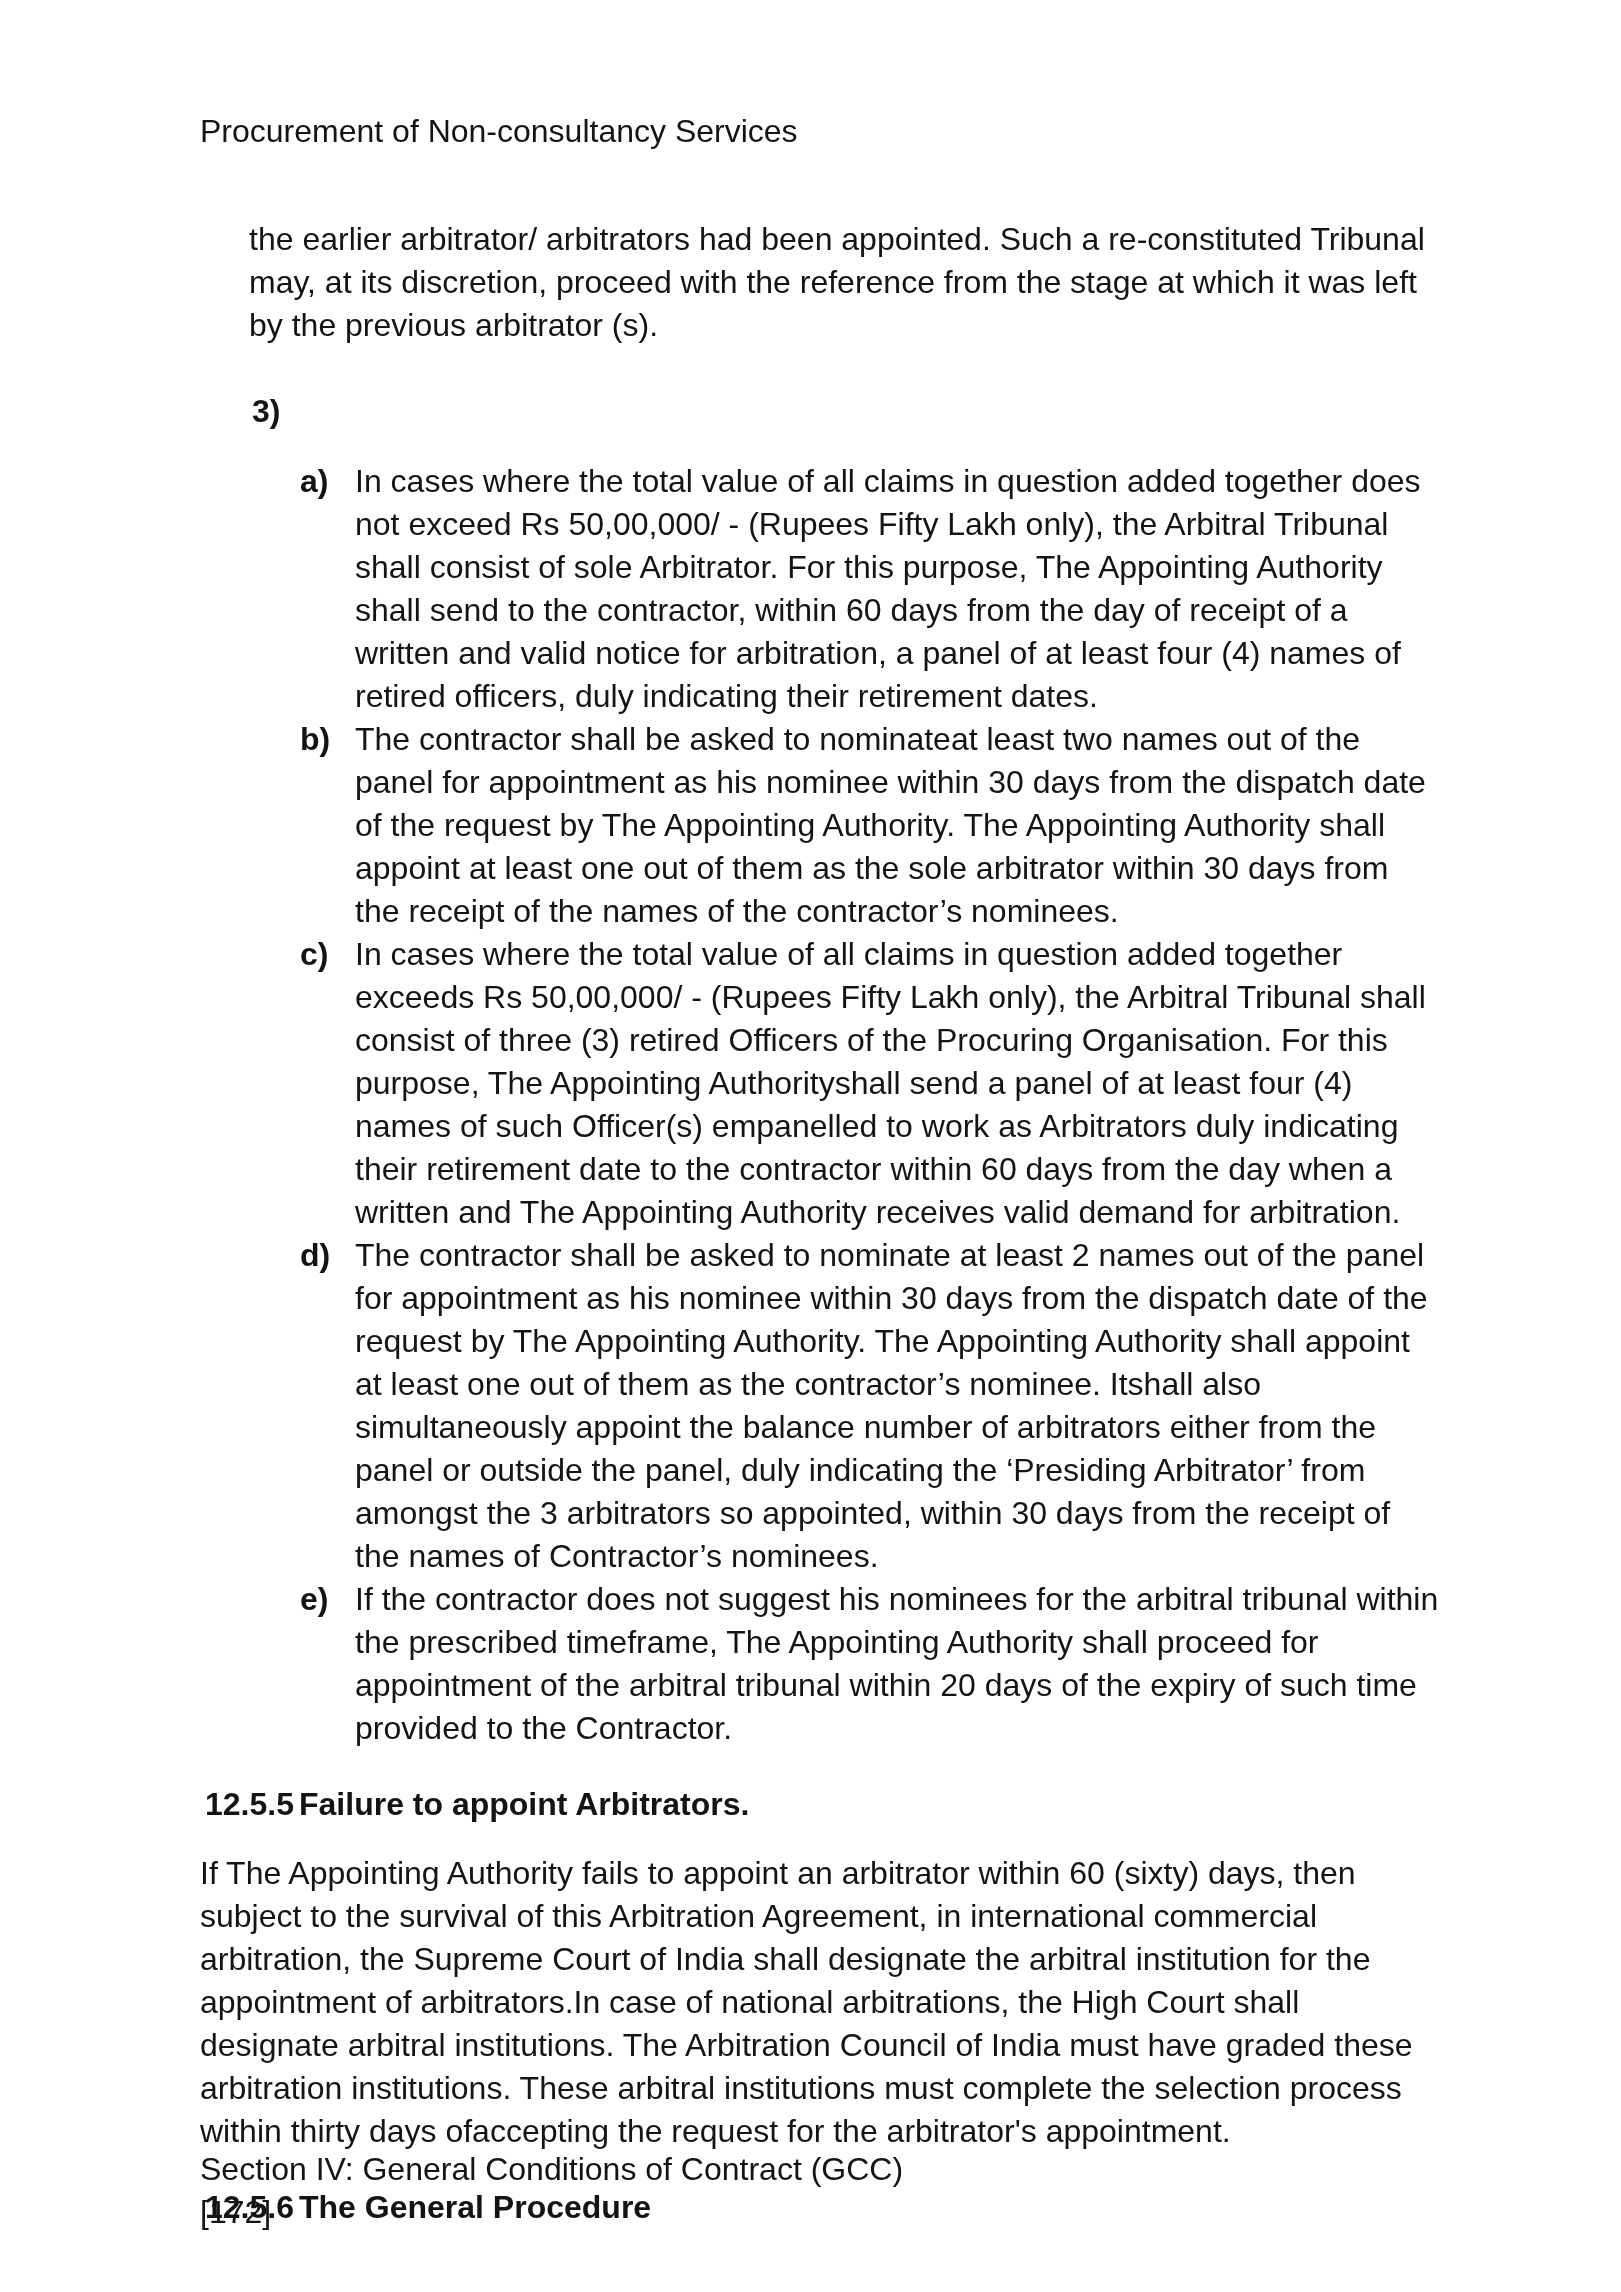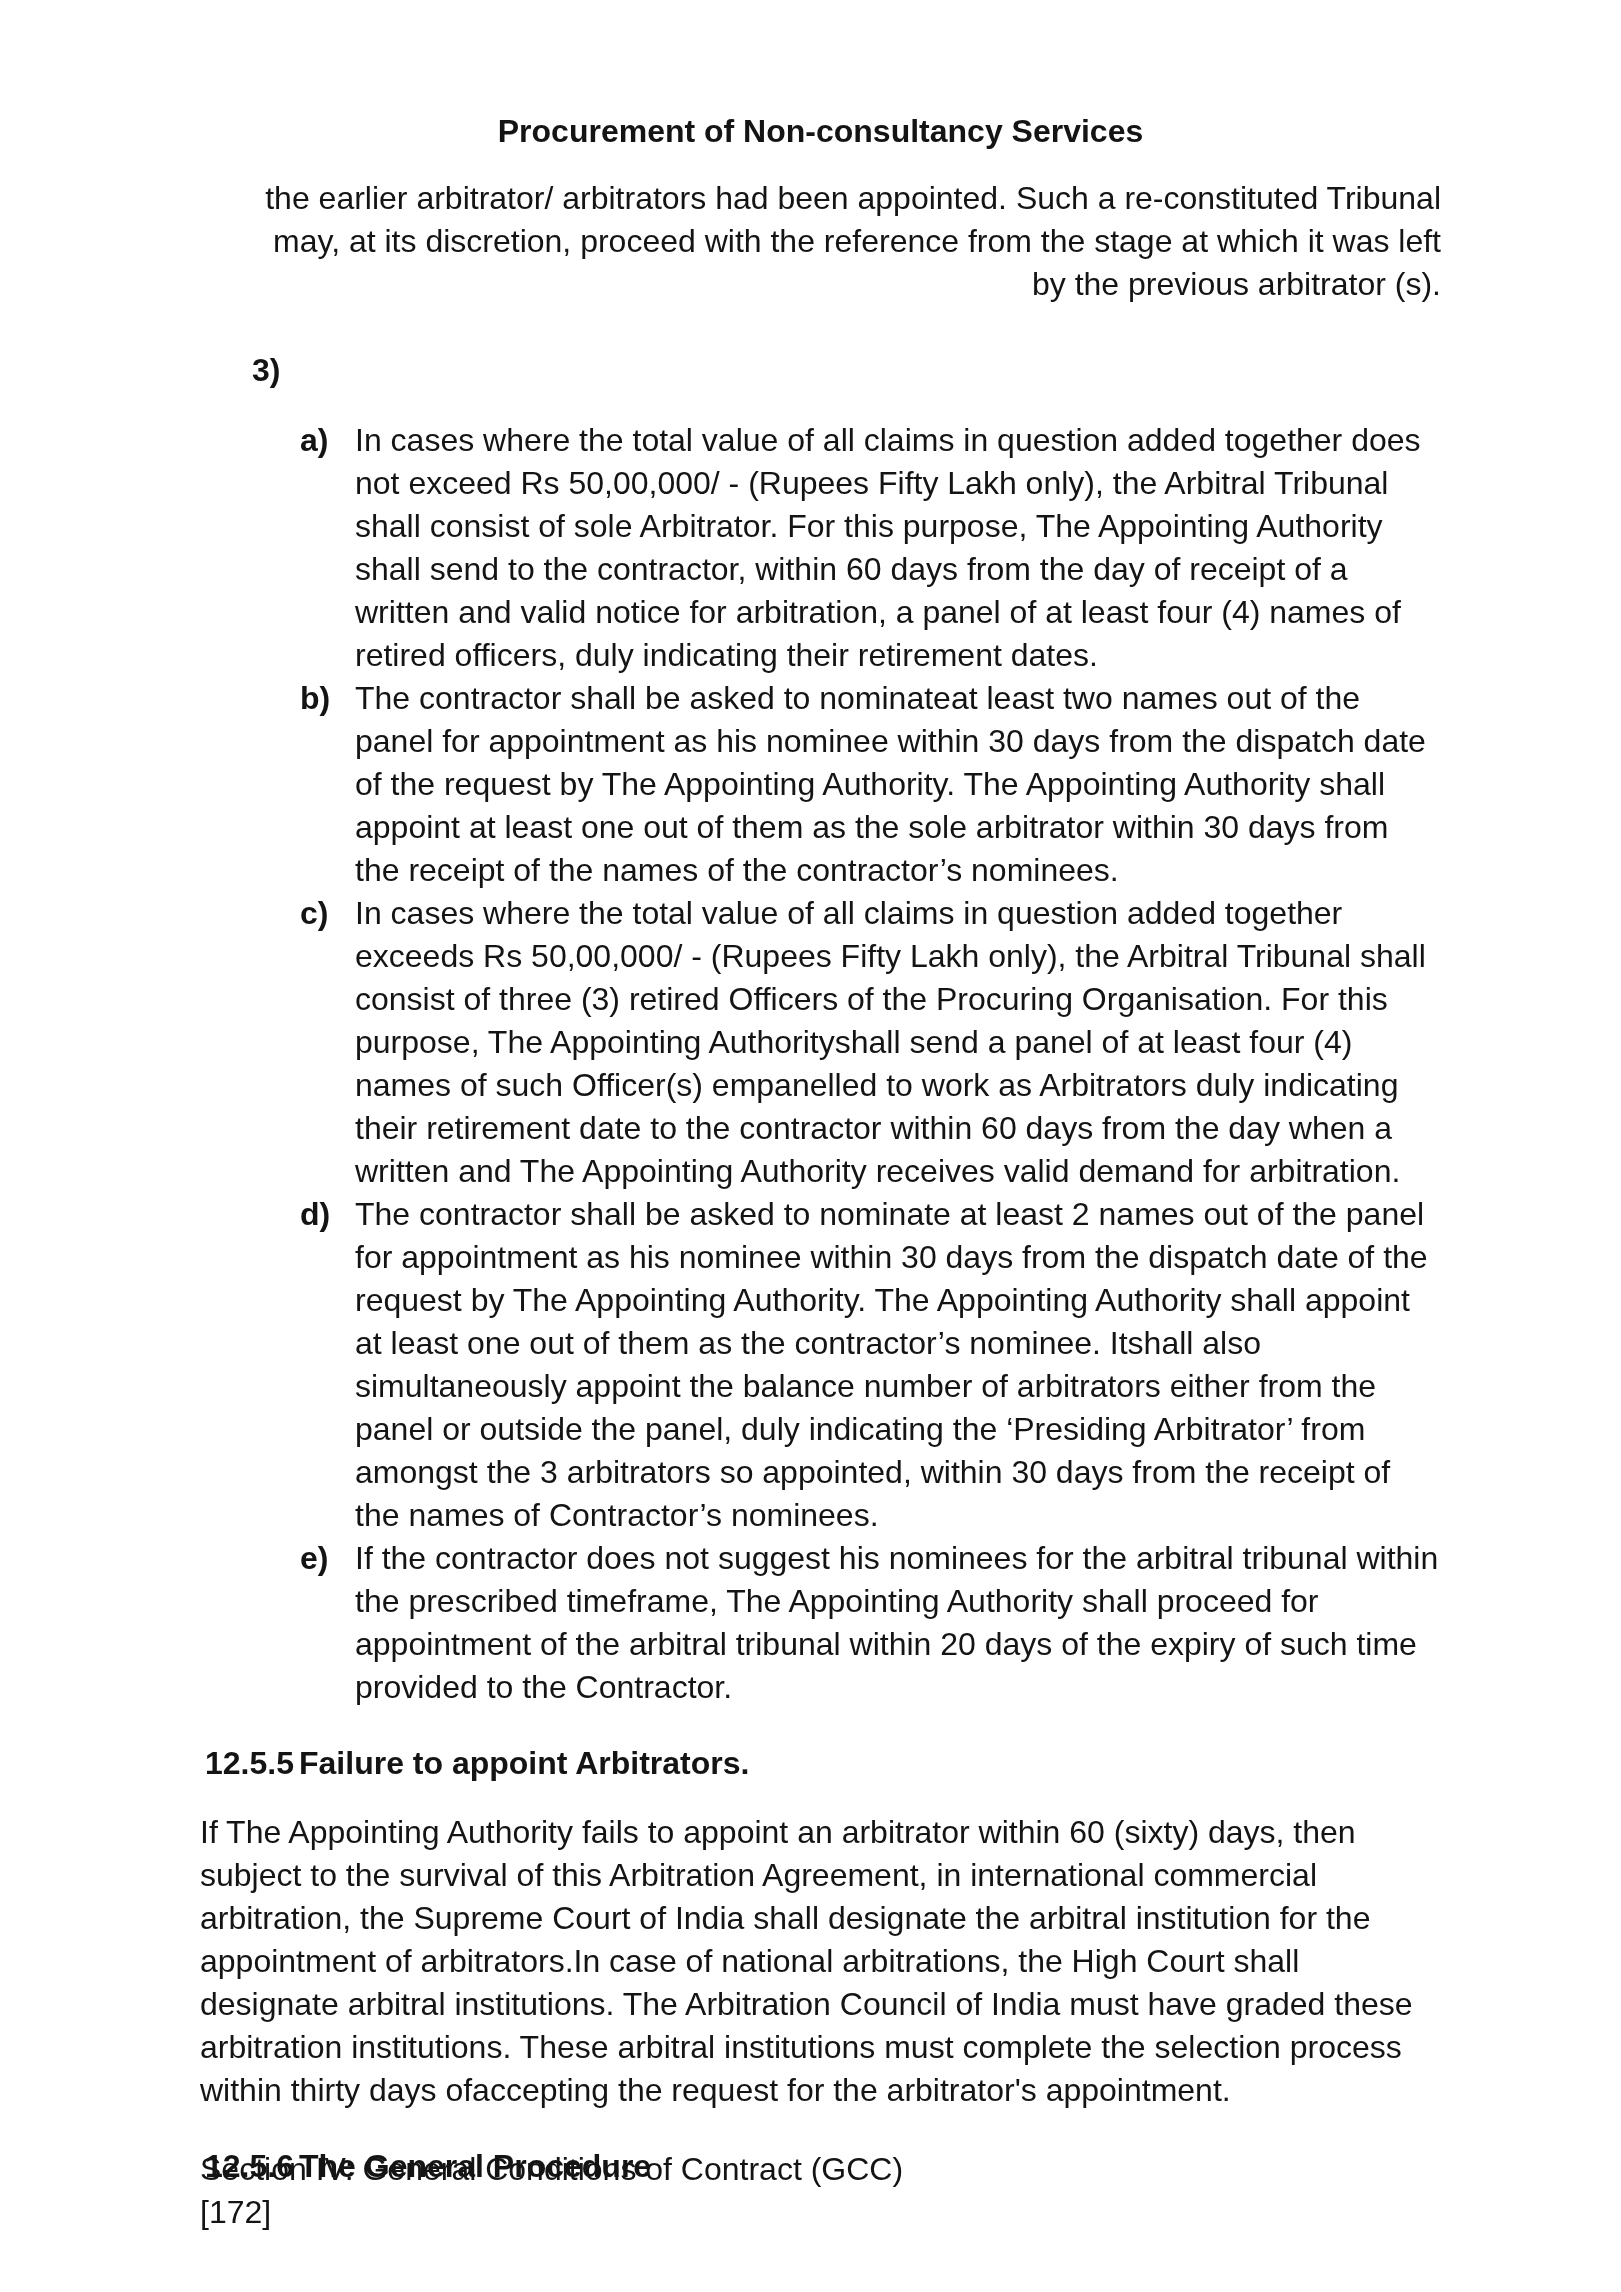--- a/index.html
+++ b/index.html
@@ -10,22 +10,22 @@
     height: 2293px;
     margin: 0 auto;
     background: #ffffff;
     color: #141414;
     font-family: "Liberation Sans", "DejaVu Sans", sans-serif;
     font-size: 32px;
     line-height: 43px;
     padding: 110px 180px 0 200px;
     overflow: hidden;
   }
-  .header { text-align: center; margin-bottom: 24px; font-weight: bold; }
-  .intro { margin: 0 0 43px 49px; text-align: right; }
+  .header { text-align: left; margin-bottom: 65px; }
+  .intro { margin: 0 0 43px 49px; }
   .numbered-heading {
     display: flex;
     font-weight: bold;
     margin: 0 0 27.4px 52px;
   }
   .numbered-heading .num { width: 48px; flex: none; }
   .letter-list { margin-left: 100px; }
   .letter-item { display: flex; }
   .letter-item .llabel { width: 55px; flex: none; font-weight: bold; }
   .letter-item .ltext { flex: 1; }

